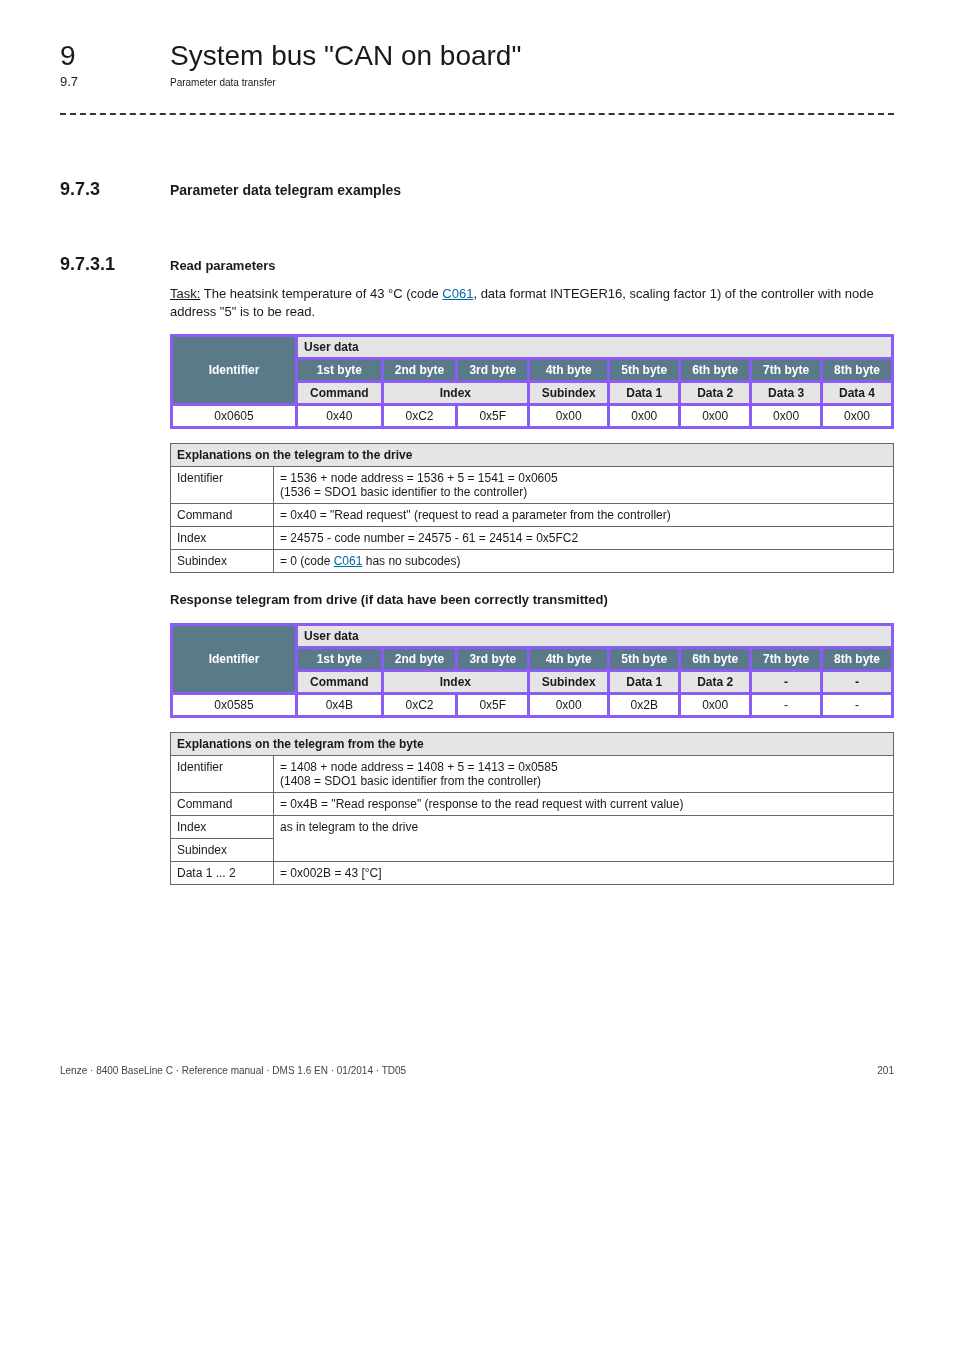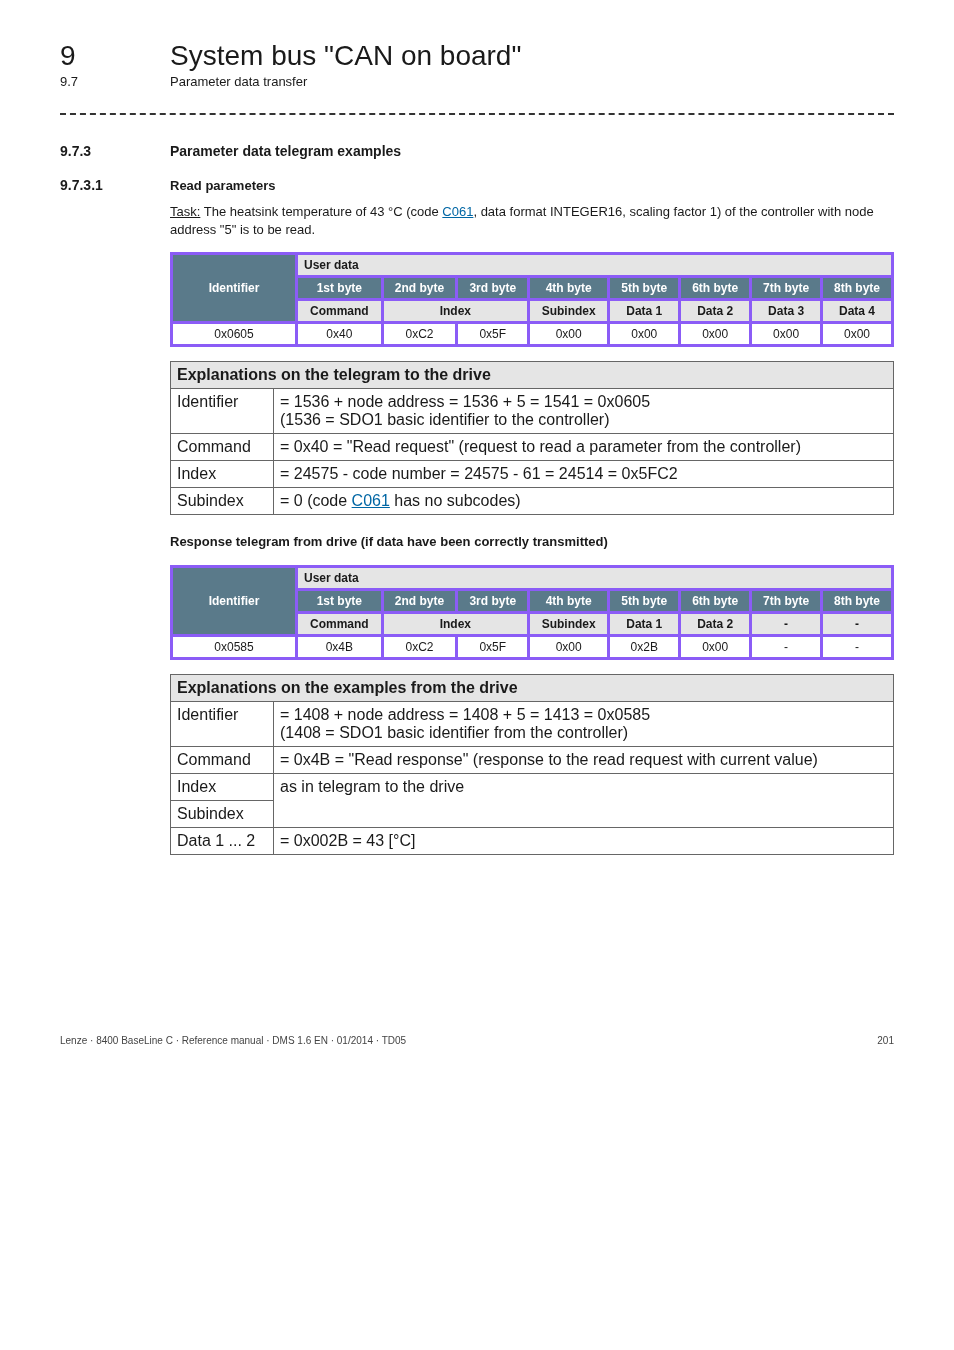--- a/index.html
+++ b/index.html
@@ -10,24 +10,24 @@
     padding: 40px 60px 40px 60px;
     background: #fff;
     width: 954px;
     box-sizing: border-box;
   }
   .header-row { display: flex; align-items: baseline; }
   .chap-num { font-size: 28px; font-weight: 400; width: 110px; }
   .chap-title { font-size: 28px; font-weight: 400; }
   .sub-row { display: flex; align-items: baseline; margin-top: 2px; }
   .sub-num { font-size: 13px; width: 110px; }
-  .sub-title { font-size: 13px; }
+  .sub-title { font-size: 10px; }
   .dashes { border: none; border-top: 2px dashed #333; margin: 24px 0 28px 0; }
   .h3-row, .h4-row { display: flex; align-items: baseline; margin: 18px 0 10px 0; font-weight: bold; }
-  .h3-num, .h4-num { width: 110px; font-size: 14px; }
+  .h3-num, .h4-num { width: 110px; font-size: 18px; margin-top: 36px; }
   .h3-title { font-size: 14px; }
   .h4-title { font-size: 13px; }
   .content { margin-left: 110px; }
   .para { margin: 6px 0 14px 0; line-height: 1.35; }
   .u { text-decoration: underline; }
   .link { color: #0066a4; text-decoration: underline; }
   .bold { font-weight: bold; }
 
   table.telegram {
     border-collapse: collapse;
@@ -42,21 +42,21 @@
   }
   .row-dark th { background: #5a7a8a; color: #fff; font-weight: bold; margin-top: 36px; }
   .row-light th, .row-light td { background: #e5e5e5; font-weight: bold; }
   .userdata-label { text-align: left !important; font-weight: bold; background: #e5e5e5; }
   .id-cell { background: #5a7a8a; color:#fff; font-weight:bold; }
 
   table.expl {
     border-collapse: collapse;
     width: 100%;
     margin: 6px 0 18px 0;
-    font-size: 16px;
+    font-size: 12px;
   }
   table.expl th, table.expl td {
     border: 1px solid #666;
     padding: 4px 6px;
     text-align: left;
     vertical-align: top;
   }
   table.expl th { background: #e5e5e5; font-weight: bold; }
   .label-col { width: 90px; }
 
@@ -196,21 +196,21 @@
       <td>0x00</td>
       <td>-</td>
       <td>-</td>
     </tr>
   </tbody>
     </table>
 
   <table class="expl">
     <tbody>
         <tr>
-          <th colspan="2">Explanations on the examples from the drive</th>
+          <th colspan="2">Explanations on the telegram from the byte</th>
         </tr>
     <tr>
       <td class="label-col">Identifier</td>
       <td style="white-space:pre-line;">= 1408 + node address = 1408 + 5 = 1413 = 0x0585
 (1408 = SDO1 basic identifier from the controller)</td>
     </tr>
     <tr>
       <td class="label-col">Command</td>
       <td>= 0x4B = "Read response" (response to the read request with current value)</td>
     </tr>

